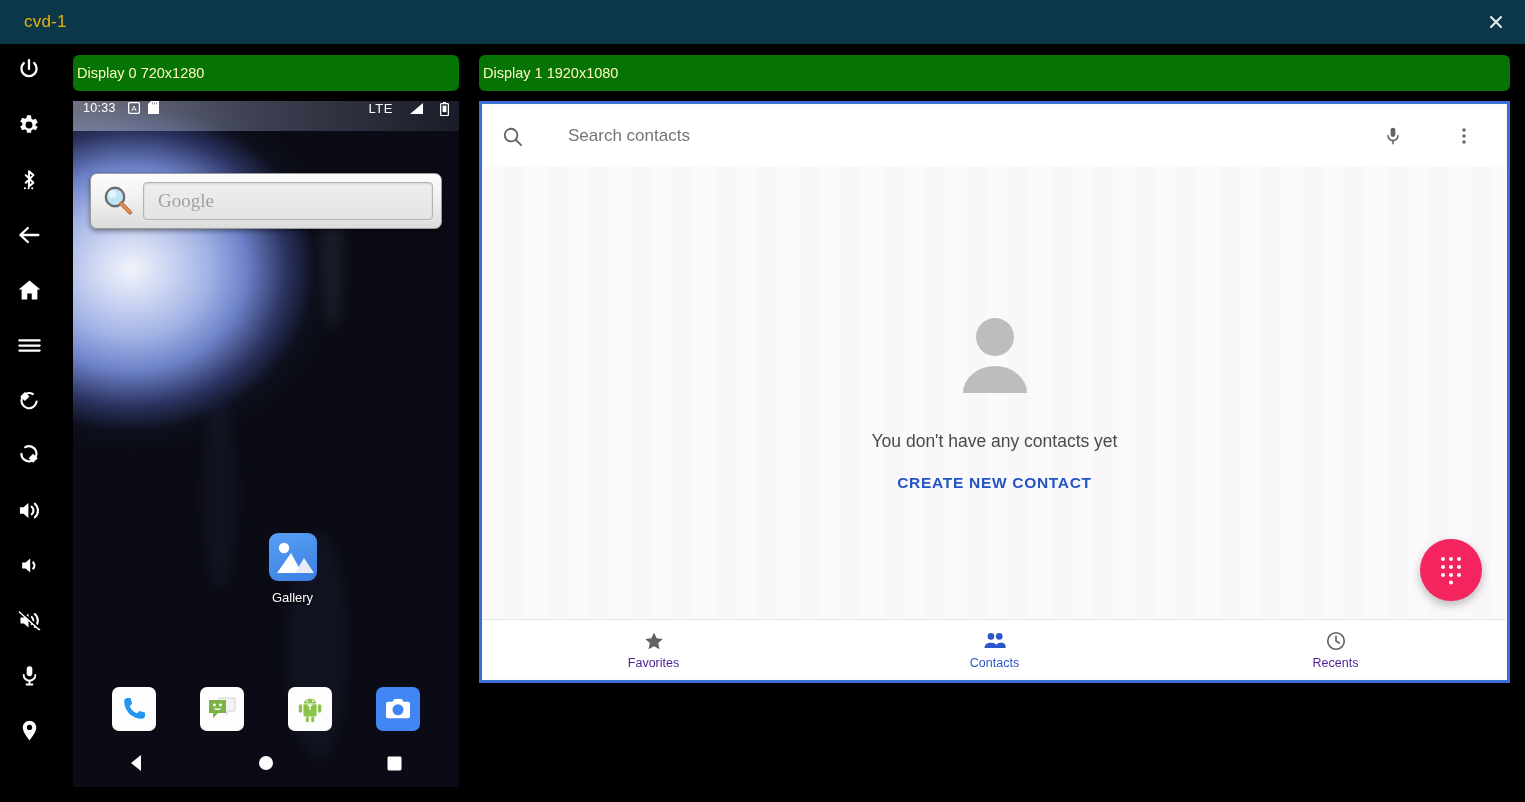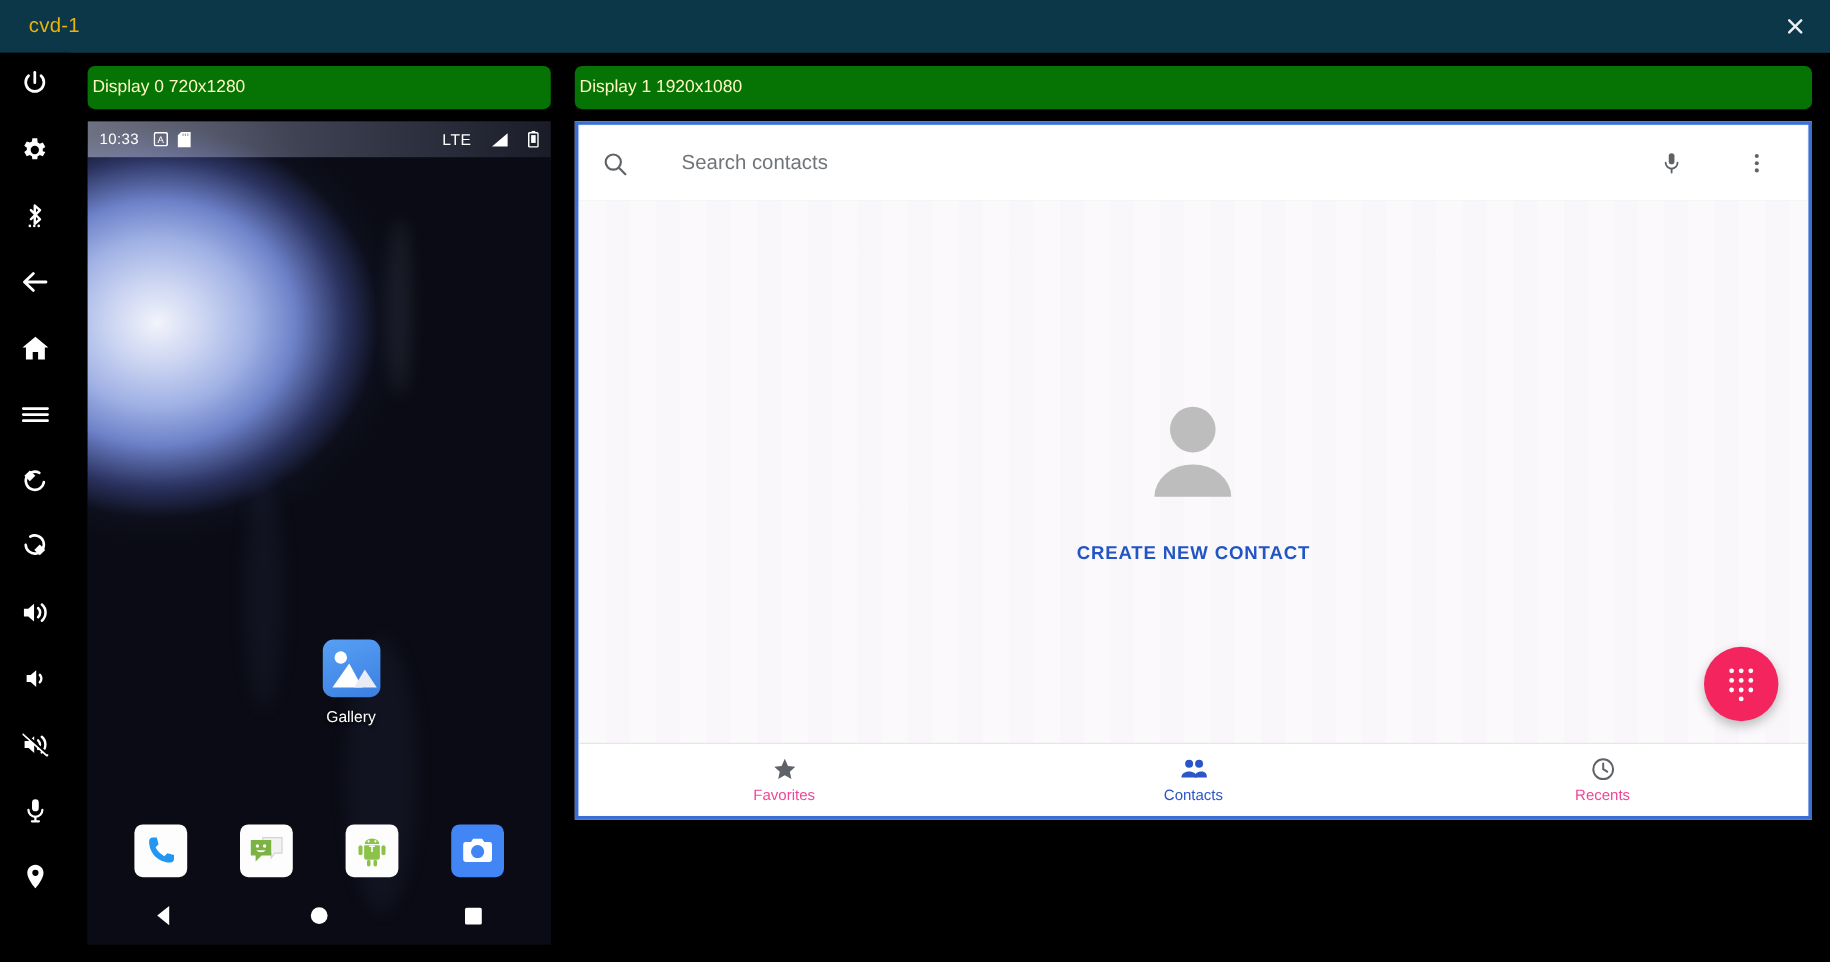--- a/index.html
+++ b/index.html
@@ -65,21 +65,21 @@
       linear-gradient(190deg, #0d1020 0%, #0a0c18 45%, #0c0d17 100%);
   }
   
   #disp0 .streak {
     position: absolute; background: rgba(120,130,200,.07);
     filter: blur(7px); border-radius: 50%;
   }
 
   #statusbar {
     position: absolute; left: 0; top: 0; width: 386px; height: 30px;
-    display: flex; align-items: center;
+    display: flex; align-items: flex-start;
     background: linear-gradient(90deg, rgba(190,195,215,.55), rgba(160,170,200,.35) 45%, rgba(90,95,120,.2));
     padding: 0 10px;
     font-size: 12.5px; color: #fff;
   }
   #statusbar .clock { font-weight: 500; letter-spacing: .3px; }
   #statusbar .left-icons { display: flex; align-items: center; gap: 8px; margin-left: 12px; }
   #statusbar .right { margin-left: auto; display: flex; align-items: center; gap: 16px; }
   #statusbar .lte { font-size: 13px; font-weight: 500; letter-spacing: .5px; }
 
   
@@ -207,21 +207,21 @@
     position: absolute; left: 4px; bottom: 4px;
     width: 1023px; height: 60px;
     background: #fff;
     border-top: 1px solid #e6e6e6;
     display: flex; align-items: center;
     z-index: 5;
   }
   .bn-tab {
     flex: 1; display: flex; flex-direction: column;
     align-items: center; justify-content: center; gap: 4px;
-    cursor: pointer; color: #ec4899; font-size: 12.5px;
+    cursor: pointer; color: #4c1d95; font-size: 12.5px;
   }
   .bn-tab.active { color: #2b56c9; }
 </style>
 </head>
 <body>
 
 <div id="titlebar">
   <span class="title">cvd-1</span>
   <div class="close">
     <svg width="14" height="14" viewBox="0 0 14 14">
@@ -358,20 +358,31 @@
         <path fill="#fff" d="M14 1 V12 H1z"></path>
       </svg>
       <svg width="9" height="14" viewBox="0 0 9 14">
         <rect x="3" y="0" width="3" height="1.6" fill="#fff"></rect>
         <rect x="0.6" y="1.6" width="7.8" height="12" rx="1" fill="none" stroke="#fff" stroke-width="1.3"></rect>
         <rect x="2.6" y="3.6" width="3.8" height="6.5" fill="#fff"></rect>
       </svg>
     </span>
   </div>
 
+  <div id="gwidget">
+    <svg width="38" height="38" viewBox="0 0 38 38">
+      <circle cx="16" cy="15" r="9.2" fill="#bfe4f5" stroke="#6d6d6d" stroke-width="2.4"></circle>
+      <circle cx="13.5" cy="12" r="4" fill="#e9f7ff" opacity=".85"></circle>
+      <path d="M22.4 21.6 L31 30.4" stroke="#c06a33" stroke-width="4.2" stroke-linecap="round"></path>
+      <path d="M22.4 21.6 L31 30.4" stroke="#e09a5e" stroke-width="1.8" stroke-linecap="round"></path>
+    </svg>
+    <div class="gfield">
+      <span>Google</span>
+    </div>
+  </div>
 
   <div id="gallery">
     <div class="tile">
       <svg width="48" height="48" viewBox="0 0 48 48">
         <circle cx="15" cy="15" r="5.2" fill="#ffffff"></circle>
         <path fill="#ffffff" d="M8 40 L22 20 L33 40z"></path>
         <path fill="#e7ecf5" d="M26 40 L35 25 L45 40z"></path>
       </svg>
     </div>
     <div class="label">Gallery</div>
@@ -460,20 +471,21 @@
 
   <div id="contact-body">
     <div id="stripes"></div>
     <div id="empty">
       <div class="avatar">
         <svg width="90" height="90" viewBox="0 0 90 90">
           <circle cx="45" cy="26" r="19" fill="#bdbdbd"></circle>
           <path fill="#bdbdbd" d="M13 82 a32 27 0 0 1 64 0z"></path>
         </svg>
       </div>
+      <div class="msg">You don't have any contacts yet</div>
       <div class="cta">CREATE NEW CONTACT</div>
     </div>
   </div>
 
   <div id="fab">
     <svg width="26" height="30" viewBox="0 0 26 30">
       <g fill="#fff">
         <circle cx="5" cy="4" r="2"></circle>
           <circle cx="13" cy="4" r="2"></circle>
           <circle cx="21" cy="4" r="2"></circle>

